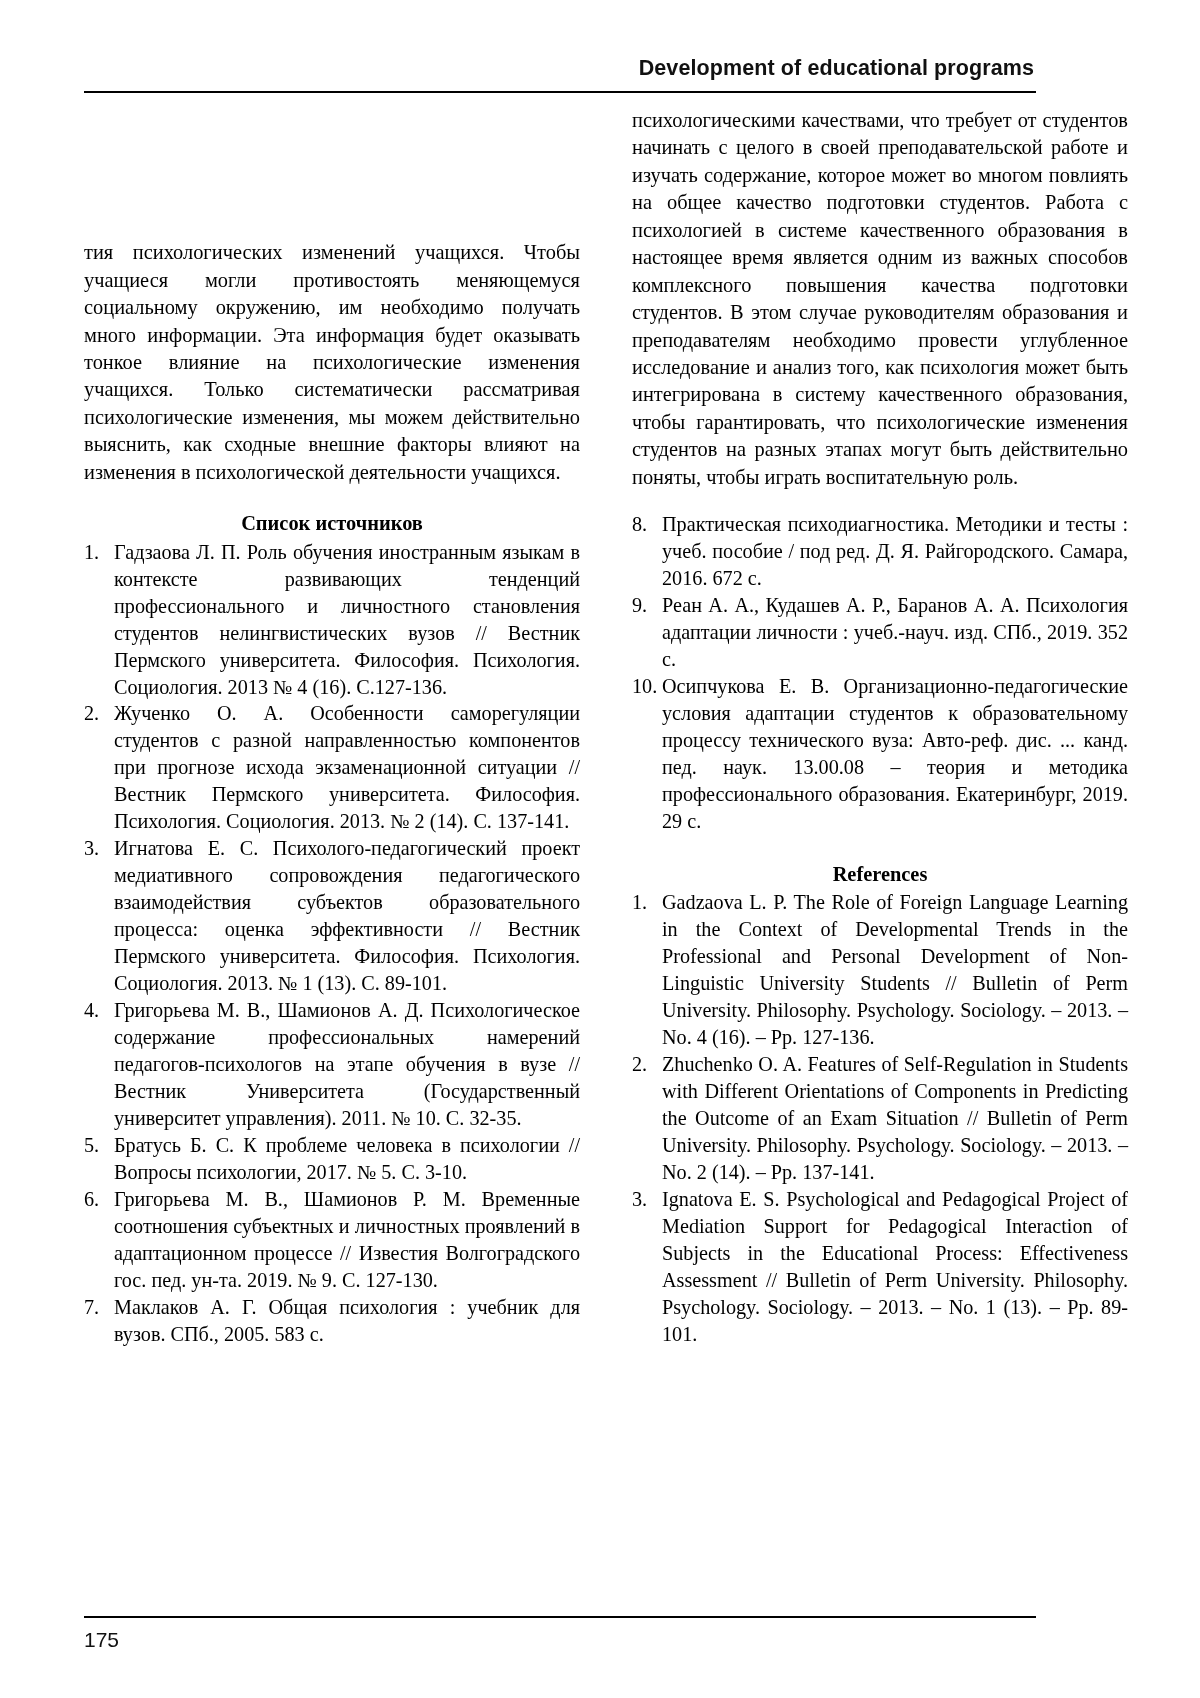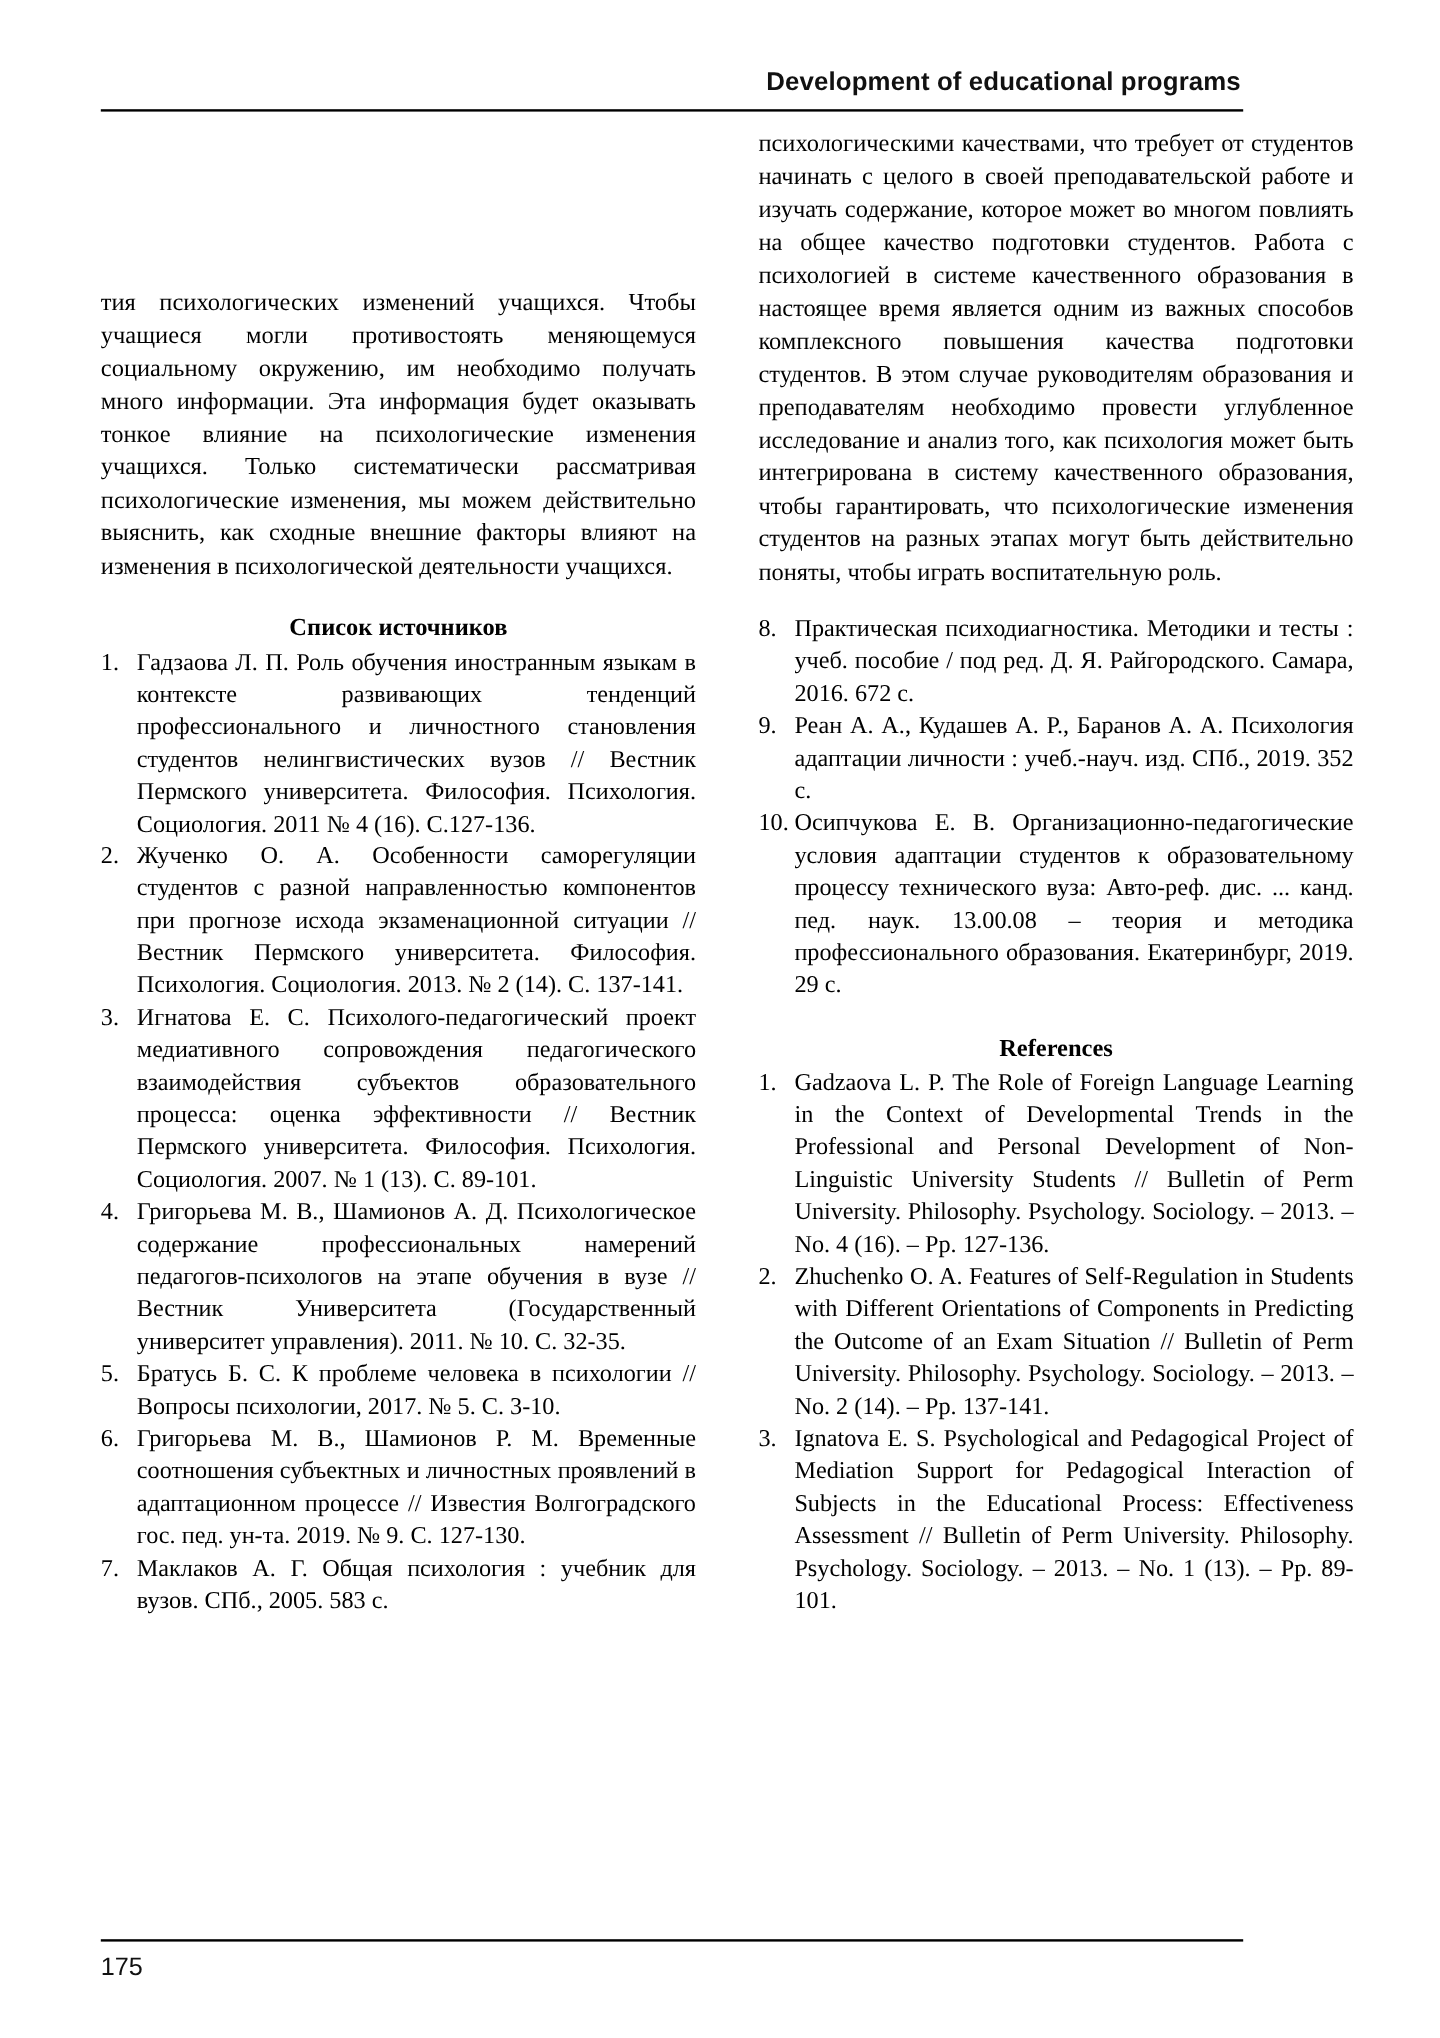--- a/index.html
+++ b/index.html
@@ -134,29 +134,29 @@
   <div class="columns">
 
     <div class="col">
       <p class="body">тия психологических изменений учащихся. Чтобы учащиеся могли противостоять меняющемуся социальному окружению, им необходимо получать много информации. Эта информация будет оказывать тонкое влияние на психологические изменения учащихся. Только систематически рассматривая психологические изменения, мы можем действительно выяснить, как сходные внешние факторы влияют на изменения в психологической деятельности учащихся.</p>
 
       <div class="section-title">Список источников</div>
 
       <ol class="reflist">
         <li>
           <span class="num">1.</span>
-          <span class="txt"><span class="it">Гадзаова Л. П.</span><span> Роль обучения иностранным языкам в контексте развивающих тенденций профессионального и личностного становления студентов нелингвистических вузов // Вестник Пермского университета. Философия. Психология. Социология. 2011 № 4 (16). С.127-136.</span></span>
+          <span class="txt"><span class="it">Гадзаова Л. П.</span><span> Роль обучения иностранным языкам в контексте развивающих тенденций профессионального и личностного становления студентов нелингвистических вузов // Вестник Пермского университета. Философия. Психология. Социология. 2013 № 4 (16). С.127-136.</span></span>
         </li>
         <li>
           <span class="num">2.</span>
           <span class="txt"><span class="it">Жученко О. А.</span><span> Особенности саморегуляции студентов с разной направленностью компонентов при прогнозе исхода экзаменационной ситуации // Вестник Пермского университета. Философия. Психология. Социология. 2013. № 2 (14). С. 137-141.</span></span>
         </li>
         <li>
           <span class="num">3.</span>
-          <span class="txt"><span class="it">Игнатова Е. С.</span><span> Психолого-педагогический проект медиативного сопровождения педагогического взаимодействия субъектов образовательного процесса: оценка эффективности // Вестник Пермского университета. Философия. Психология. Социология. 2007. № 1 (13). С. 89-101.</span></span>
+          <span class="txt"><span class="it">Игнатова Е. С.</span><span> Психолого-педагогический проект медиативного сопровождения педагогического взаимодействия субъектов образовательного процесса: оценка эффективности // Вестник Пермского университета. Философия. Психология. Социология. 2013. № 1 (13). С. 89-101.</span></span>
         </li>
         <li>
           <span class="num">4.</span>
           <span class="txt"><span class="it">Григорьева М. В., Шамионов А. Д.</span><span> Психологическое содержание профессиональных намерений педагогов-психологов на этапе обучения в вузе // Вестник Университета (Государственный университет управления). 2011. № 10. С. 32-35.</span></span>
         </li>
         <li>
           <span class="num">5.</span>
           <span class="txt"><span class="it">Братусь Б. С.</span><span> К проблеме человека в психологии // Вопросы психологии, 2017. № 5. С. 3-10.</span></span>
         </li>
         <li>

